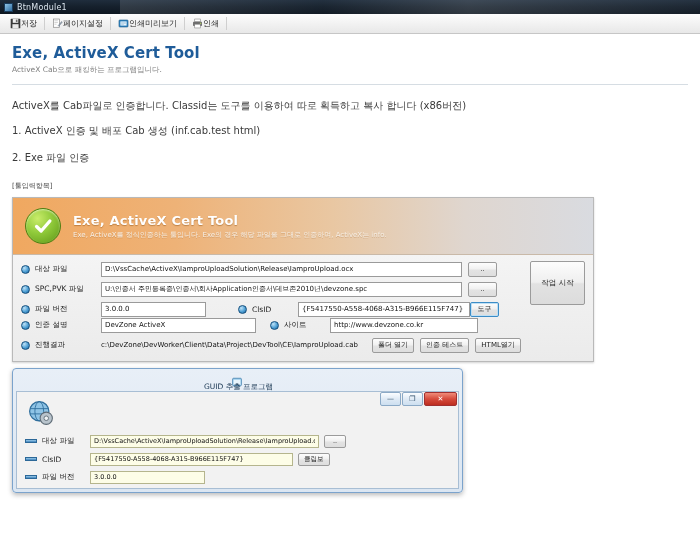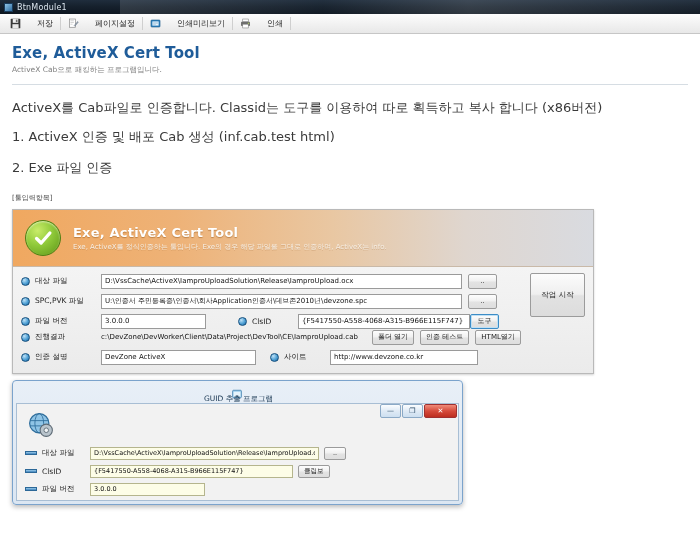--- a/index.html
+++ b/index.html
@@ -49,21 +49,21 @@
     height: 20px;
     background: linear-gradient(to bottom, #fdfdfd 0%, #f2f2f2 50%, #e8e8e8 100%);
     border-bottom: 1px solid #c6c6c6;
     display: flex;
     align-items: center;
     padding-left: 4px;
   }
   .tb-item {
     display: flex;
     align-items: center;
-    gap: 16px;
+    gap: 0;
     height: 16px;
     padding: 0 6px;
     cursor: default;
   }
   .tb-label { font-size: 8px; color: #1d1d1d; white-space: nowrap; }
   .tb-sep { width: 1px; height: 13px; background: #cfcfcf; margin: 0 1px; }
   .ico { width: 11px; height: 11px; flex: 0 0 auto; display:block; }
 
   
   .doc { padding: 10px 12px 0 12px; }
@@ -80,21 +80,21 @@
     font-size: 7.5px;
     margin: 0 0 9px 0;
   }
   .hr {
     border: 0;
     border-top: 1px solid #d6dde3;
     margin: 0 0 14px 0;
   }
 
   .para {
-    font-size: 13px;
+    font-size: 10px;
     color: #3a3a3a;
     margin: 0 0 11px 0;
   }
   .para.step { margin-bottom: 13px; }
 
   .section-label {
     font-size: 7px;
     color: #4a4a4a;
     margin: 16px 0 6px 0;
   }
@@ -457,34 +457,34 @@
             <button class="btn focus" style="width:29px">도구</button>
           </div>
 
         </div>
 
         <button class="btn-start">작업 시작</button>
       </div>
 
       <div class="frm-row">
         <span class="bullet"></span>
+        <span class="frm-label">인증 설명</span>
+        <input class="txt" style="width: 155px;" readonly="" value="DevZone ActiveX">
+        <span class="bullet" style="margin-left:14px"></span>
+        <span class="frm-label w-narrow">사이트</span>
+        <input class="txt" style="width: 148px;" readonly="" value="http://www.devzone.co.kr">
+      </div>
+
+      <div class="frm-row">
+        <span class="bullet"></span>
         <span class="frm-label">진행결과</span>
         <span style="font-size:7px;color:#111;white-space:nowrap">c:\DevZone\DevWorker\Client\Data\Project\DevTool\CE\IamproUpload.cab</span>
         <button class="btn" style="margin-left:14px">폴더 열기</button>
         <button class="btn" style="margin-left:6px">인증 테스트</button>
         <button class="btn" style="margin-left:6px">HTML열기</button>
-      </div>
-
-      <div class="frm-row">
-        <span class="bullet"></span>
-        <span class="frm-label">인증 설명</span>
-        <input class="txt" style="width: 155px;" readonly="" value="DevZone ActiveX">
-        <span class="bullet" style="margin-left:14px"></span>
-        <span class="frm-label w-narrow">사이트</span>
-        <input class="txt" style="width: 148px;" readonly="" value="http://www.devzone.co.kr">
       </div>
 
     </div>
   </div>
 
 
   <div class="dlg">
 
     <div class="dlg-titlebar">
       <span class="dlg-icon">

